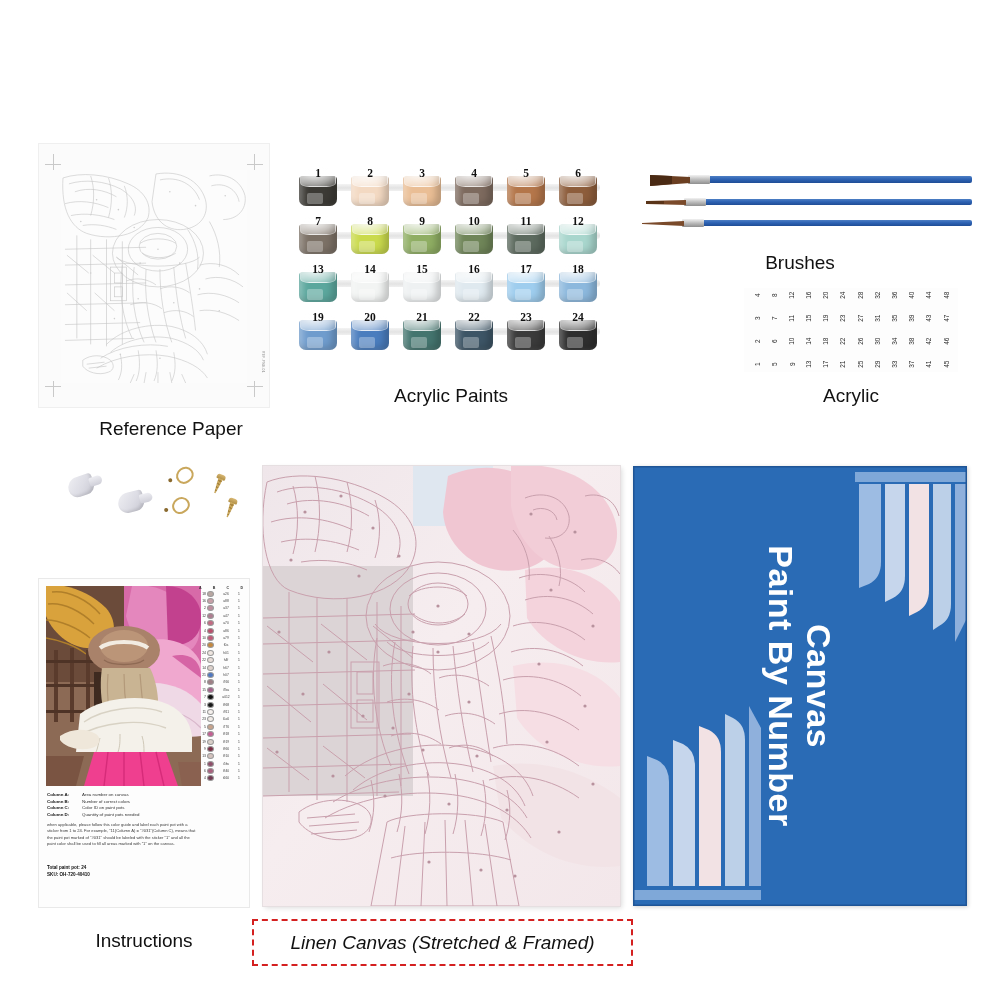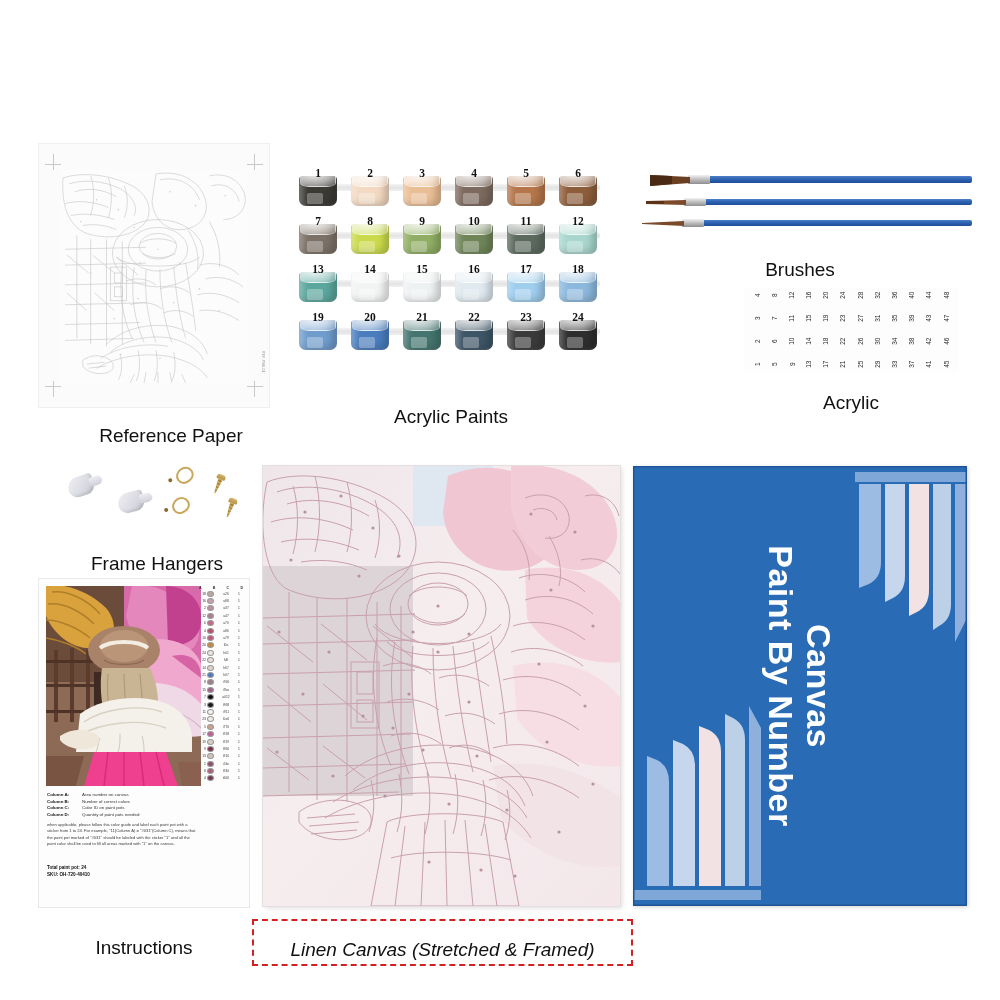--- a/index.html
+++ b/index.html
@@ -23,21 +23,20 @@
   #subtitle {
     margin-top: 12px; font-size: 23px; font-weight: 700;
     color: #2a2a2a; letter-spacing: 0.2px;
     transform: scaleX(0.95); transform-origin: center;
   }
 
   .cap {
     position: absolute; text-align: center;
     font-size: 19px; color: #111; font-weight: 400;
     white-space: nowrap;
-    margin-top: 7px;
   }
 
   
   #refpaper {
     position: absolute; left: 38px; top: 143px; width: 232px; height: 265px;
     background: #fbfbfb; border: 1px solid #efefef;
   }
   #refpaper .crop { position: absolute; background: #c9c9c9; }
   #refart {
     position: absolute; left: 22px; top: 26px; right: 22px; bottom: 24px;
@@ -446,21 +445,21 @@
           <div class="lid"></div>
           <div class="num">23</div>
         </div>
         <div class="pot" style="left: 260px;">
           <div class="body" style="background: rgb(46, 46, 46);"></div>
           <div class="lid"></div>
           <div class="num">24</div>
         </div>
       </div>
     </div>
-  <div class="cap" style="left:296px; top:399px; width:310px;">Acrylic Paints</div>
+  <div class="cap" style="left:296px; top:385px; width:310px;">Acrylic Paints</div>
 
   <div id="brushes">
     <div class="brush" style="top:2px;">
       <div class="handle" style="top:6px; width:268px; height:7px;"></div>
       <div class="ferrule" style="left:56px; top:5px; width:22px; height:9px;"></div>
       <svg style="position:absolute;left:18px;top:2px;" width="42" height="16">
         <polygon points="0,3 40,5 40,11 0,14" fill="#6b3f22"></polygon>
         <polygon points="0,3 22,4 22,12 0,14" fill="#4a2a14"></polygon>
       </svg>
     </div>
@@ -575,21 +574,20 @@
 
     <div class="screw" style="left:152px; top:12px; transform:rotate(22deg);">
       <div class="head"></div>
         <div class="shaft"></div>
     </div>
     <div class="screw" style="left:164px; top:36px; transform:rotate(20deg);">
       <div class="head"></div>
         <div class="shaft"></div>
     </div>
   </div>
-  <div class="cap" style="left:52px; top:546px; width:210px;">Frame Hangers</div>
 
   <div id="instr">
     <div id="instrimg">
       <svg viewBox="0 0 155 200" preserveAspectRatio="none">
         <rect width="155" height="200" fill="#8c6a55"></rect>
         <path d="M0 0 H78 V96 H0Z" fill="#6b4b3a"></path>
         <path d="M0 0 C18 -4 44 6 60 22 C72 36 70 54 56 60 C36 68 10 54 0 30Z" fill="#d9a23c"></path>
         <path d="M6 6 C22 4 42 14 54 28" stroke="#b07f2a" fill="none" stroke-width="1.4"></path>
         <path d="M2 18 C18 16 36 26 48 38" stroke="#b07f2a" fill="none" stroke-width="1.4"></path>
         <path d="M0 34 C14 34 32 42 44 52" stroke="#b07f2a" fill="none" stroke-width="1.4"></path>

